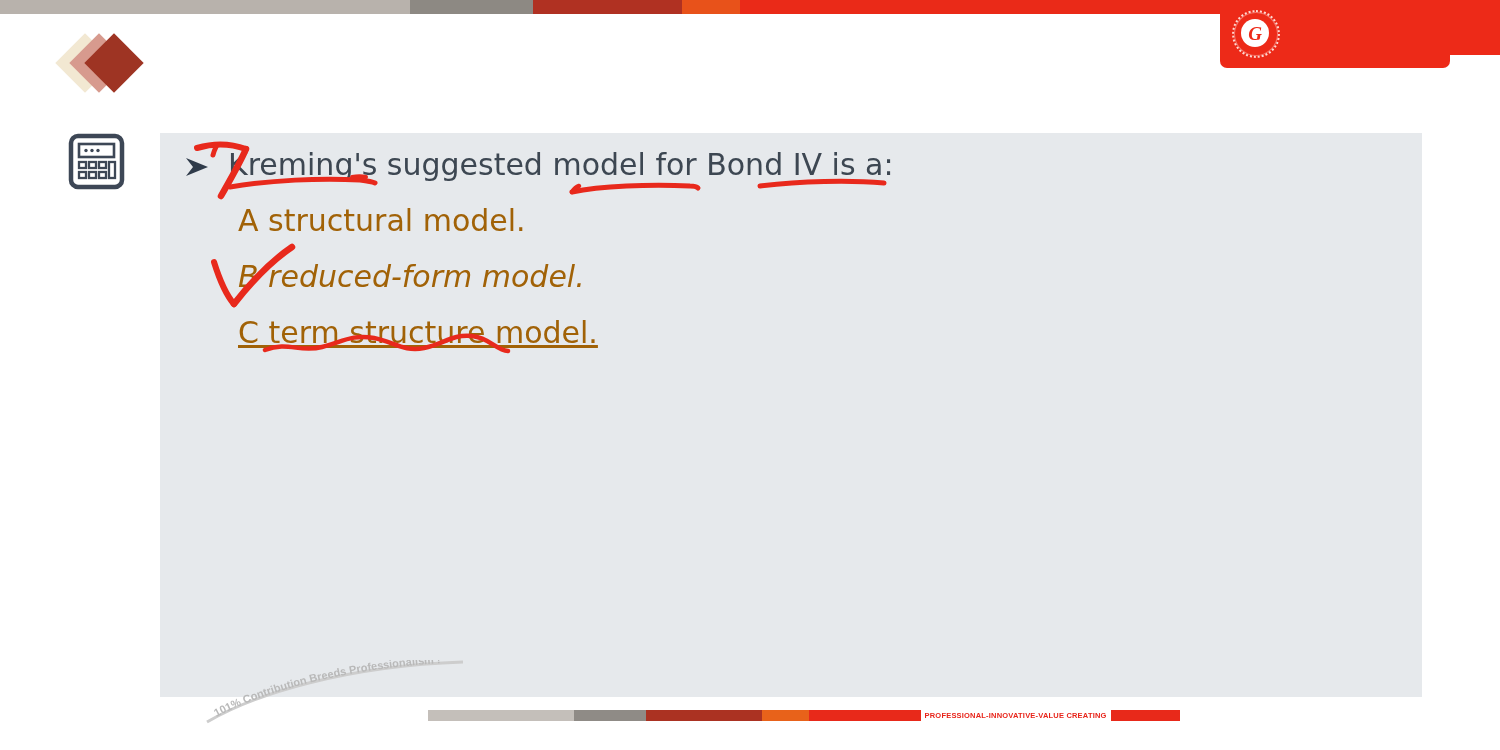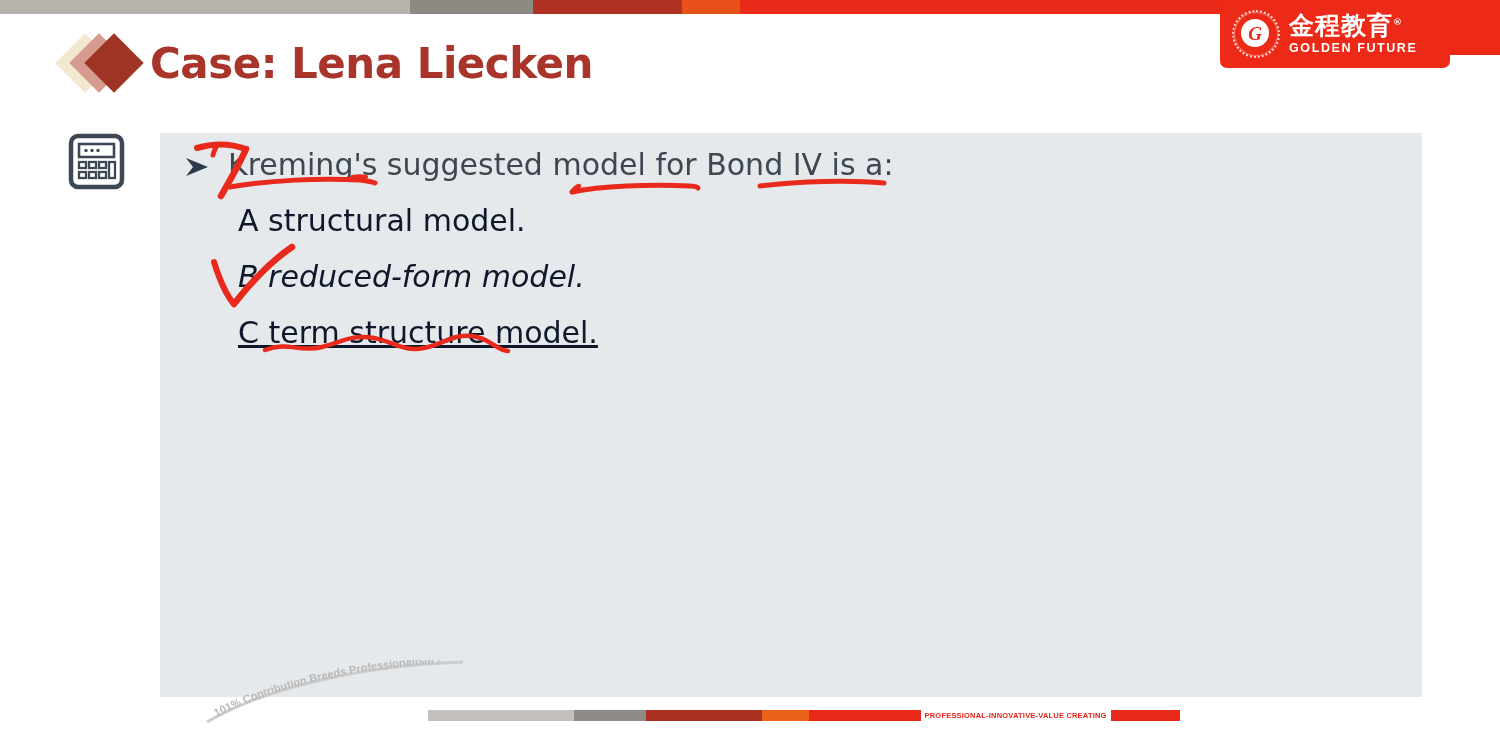--- a/index.html
+++ b/index.html
@@ -160,21 +160,21 @@
     position: absolute;
     left: 22px;
     top: 20px;
     width: 32px;
     height: 28px;
   }
   .opt {
     position: absolute;
     left: 78px;
     font-size: 30px;
-    color: #0f172a;
+    color: #a16207;
     font-family: "DejaVu Sans", sans-serif;
     white-space: nowrap;
   }
   #opt-a { top: 70px; }
   #opt-b { top: 126px; font-style: italic; }
   #opt-c { top: 182px; text-decoration: underline; }
 
   
   #annotations {
     position: absolute;
@@ -220,33 +220,28 @@
     <div class="seg" style="width: 149px; background: rgb(176, 49, 34);"></div>
     <div class="seg" style="width: 58px; background: rgb(232, 82, 26);"></div>
     <div class="seg" style="width: 760px; background: rgb(234, 42, 24);"></div>
   </div>
 
 <div id="brand-badge-tail"></div>
 <div id="brand-badge">
   <div class="seal">
     <div class="seal-inner">G</div>
   </div>
-  <div class="brand-text">
-    <div class="brand-cn"><span>金程教育</span><span class="reg">®</span></div>
-    <div class="brand-en">GOLDEN FUTURE</div>
-  </div>
 </div>
 
 <div id="title-row">
   <div class="diamond-stack">
     <div class="dmd d1"></div>
     <div class="dmd d2"></div>
     <div class="dmd d3"></div>
   </div>
-  <div id="page-title">Case: Lena Liecken</div>
 </div>
 
 <svg id="calc-icon" viewBox="0 0 57 57">
   <rect x="3" y="3" width="51" height="51" rx="7" ry="7" fill="none" stroke="#3d4756" stroke-width="4.5"></rect>
   <rect x="11" y="11" width="35" height="13" fill="none" stroke="#3d4756" stroke-width="2.6"></rect>
   <circle cx="18" cy="17.5" r="1.7" fill="#3d4756"></circle>
   <circle cx="24" cy="17.5" r="1.7" fill="#3d4756"></circle>
   <circle cx="30" cy="17.5" r="1.7" fill="#3d4756"></circle>
   <rect x="11" y="29" width="7" height="6" fill="none" stroke="#3d4756" stroke-width="2.3"></rect>
   <rect x="21" y="29" width="7" height="6" fill="none" stroke="#3d4756" stroke-width="2.3"></rect>

